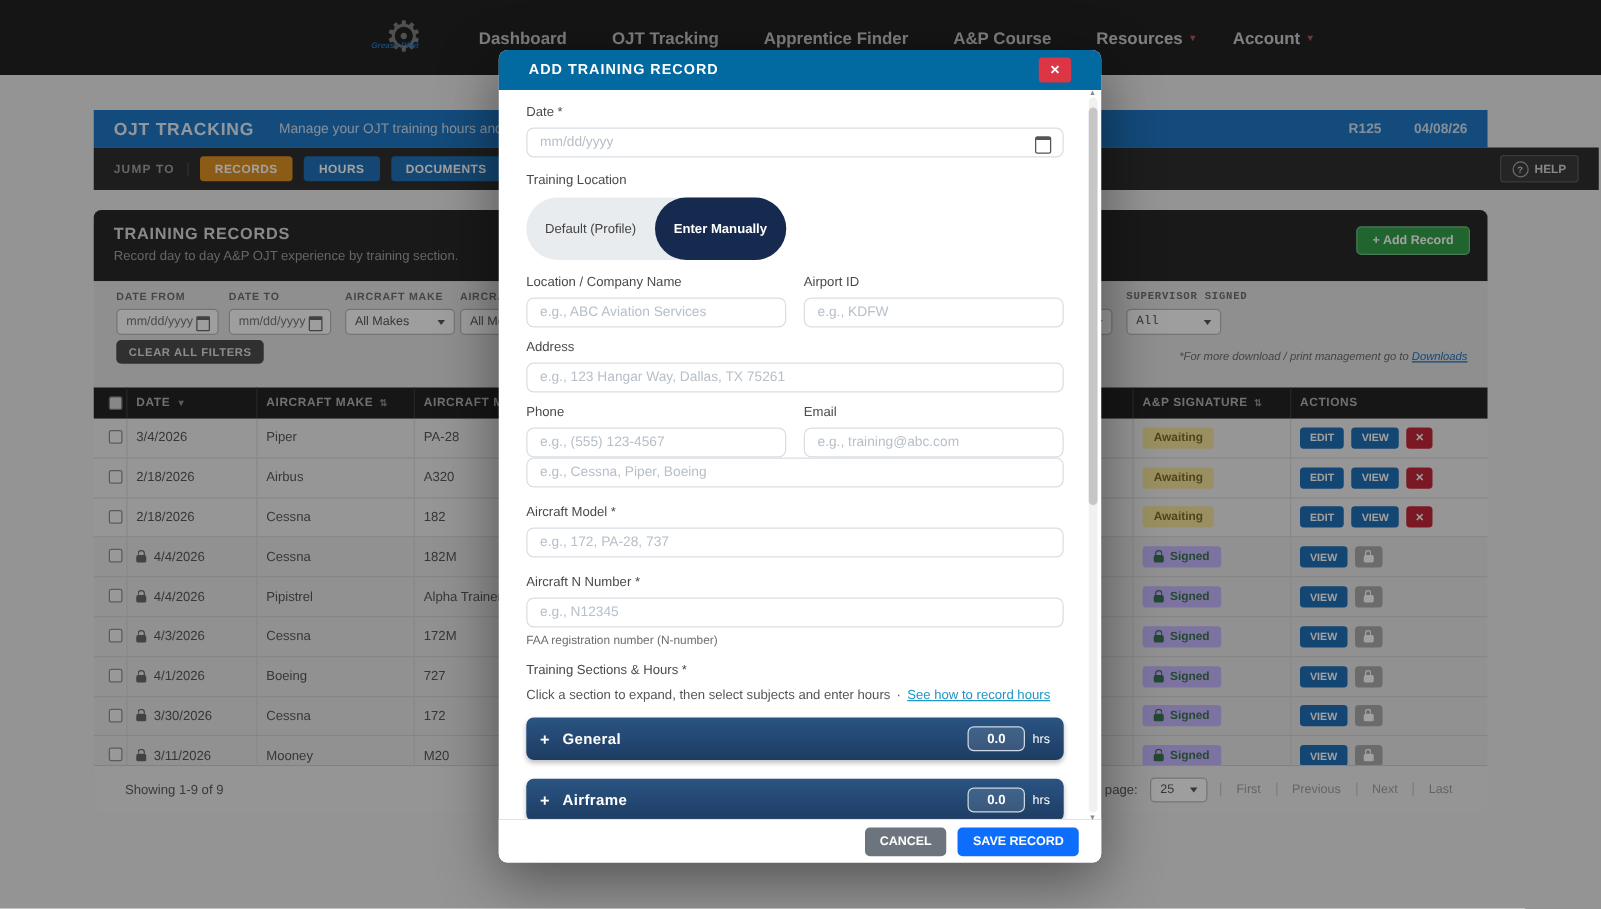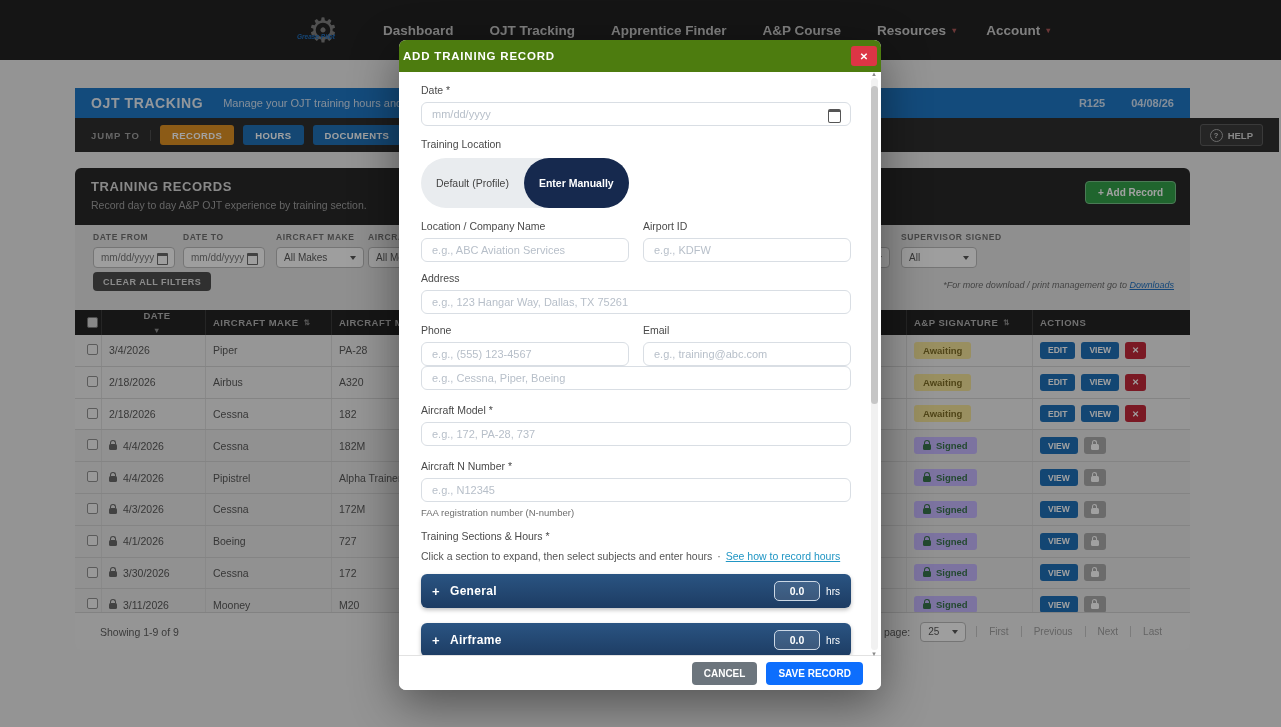--- a/index.html
+++ b/index.html
@@ -63,21 +63,21 @@
   .trow{height:30.8px;position:relative;background:#eeeeee;border-bottom:1px solid #d0d0d0;}
   .trow-signed{background:#e5e5e5;}
   .rcb{position:absolute;left:12px;top:9px;}
   .cell{position:absolute;top:0;bottom:0;display:flex;align-items:center;gap:6px;padding-left:7px;
         font-size:10.5px;color:#555;border-left:1px solid #d8d8d8;box-sizing:border-box;}
   .c-date{left:26px;width:104px;}
   .c-make{left:130px;width:126px;}
   .c-model{left:256px;width:575px;}
   .c-sig{left:831px;width:126px;}
   .c-act{left:957px;width:158px;gap:6px;}
-  .hd-date{left:26px;width:104px;flex-direction:column;} .hd-make{left:130px;width:126px;} .hd-model{left:256px;width:575px;}
+  .hd-date{left:26px;width:104px;} .hd-make{left:130px;width:126px;} .hd-model{left:256px;width:575px;}
   .hd-sig{left:831px;width:126px;} .hd-act{left:957px;width:184px;}
   .lock{position:relative;width:8px;height:6px;background:currentColor;border-radius:1.5px;margin-top:3px;flex:none;}
   .lock::before{content:"";position:absolute;left:1.2px;top:-4px;width:5.5px;height:4px;box-sizing:border-box;
                 border:1.5px solid currentColor;border-bottom:none;border-radius:3px 3px 0 0;background:transparent;}
   .lk-dark{color:#666;} .lk-green{color:#35714a;} .lk-white{color:#fff;}
   .badge{padding:3px 9px;border-radius:3px;font-size:9.5px;font-weight:bold;display:flex;align-items:center;gap:5px;}
   .badge-awaiting{background:#f3e297;color:#7c6b22;}
   .badge-signed{background:#c4b5fd;color:#35714a;}
   .abtn{height:17px;padding:0 8px;border-radius:3px;background:#1b6cb5;color:#fff;font-size:8.5px;font-weight:bold;
         display:flex;align-items:center;justify-content:center;cursor:pointer;}
@@ -90,22 +90,22 @@
   .foot-right{margin-left:auto;display:flex;align-items:center;gap:10px;}
   .rpp-label{font-size:10.5px;color:#555;}
   .sel-small{width:46px;height:20px;font-size:10px;}
   .pag{display:flex;align-items:center;}
   .pag-link{font-size:10px;color:#9d9d9d;padding:0 12px;border-left:1px solid #c4c4c4;cursor:pointer;}
   
   .overlay{position:absolute;inset:0;background:rgba(8,8,8,0.38);z-index:5;}
   
   .modal{position:absolute;left:399px;top:40px;width:482px;height:650px;background:#fff;border-radius:7px;
          box-shadow:0 14px 48px rgba(0,0,0,.45);z-index:10;}
-  .m-head{height:32px;background:#4d7c0f;border-radius:7px 7px 0 0;display:flex;align-items:center;
-          padding:0 4px;box-sizing:border-box;}
+  .m-head{height:32px;background:#0369a1;border-radius:7px 7px 0 0;display:flex;align-items:center;
+          padding:0 24px;box-sizing:border-box;}
   .m-title{font-size:11.5px;font-weight:bold;color:#fff;letter-spacing:.8px;}
   .m-close{margin-left:auto;width:26px;height:20px;background:#dc3545;border-radius:3px;color:#fff;font-size:10px;
            font-weight:bold;display:flex;align-items:center;justify-content:center;cursor:pointer;}
   .m-body{position:absolute;top:32px;bottom:34px;left:0;right:0;overflow:hidden;
           padding:12px 30px 0 22px;box-sizing:border-box;}
   .m-scroll{position:absolute;right:3px;top:38px;bottom:40px;width:7px;background:#f1f1f1;border-radius:4px;z-index:11;cursor:pointer;}
   .m-thumb{position:absolute;left:0;top:8px;width:7px;height:318px;background:#c6c6c6;border-radius:4px;}
   .s-arrow{position:absolute;right:3px;width:8px;text-align:center;font-size:7px;color:#8a8a8a;z-index:12;}
   .sa-up{top:30px;} .sa-down{bottom:32px;}
   .m-foot{position:absolute;bottom:0;left:0;right:0;height:34px;background:#fff;border-top:1px solid #e2e2e2;
@@ -245,21 +245,21 @@
         <span class="chev"></span>
       </div>
     </div>
     <div class="flt" style="left:730px;">
       <div class="flt-label">&nbsp;</div>
       <div class="ctl sel" style="width:85px;">
         <span></span>
           <span class="chev"></span>
       </div>
     </div>
-    <div class="flt" style="left:826px;">
+    <div class="flt" style="left:826px;font-family:Liberation Mono, monospace;">
       <div class="flt-label">SUPERVISOR SIGNED</div>
       <div class="ctl sel" style="width:76px;">
         <span>All</span>
         <span class="chev"></span>
       </div>
     </div>
     <span class="clear-btn">CLEAR ALL FILTERS</span>
     <span class="dl-note"><span>*For more download / print management go to </span><span class="dl-link">Downloads</span></span>
   </div>
 

